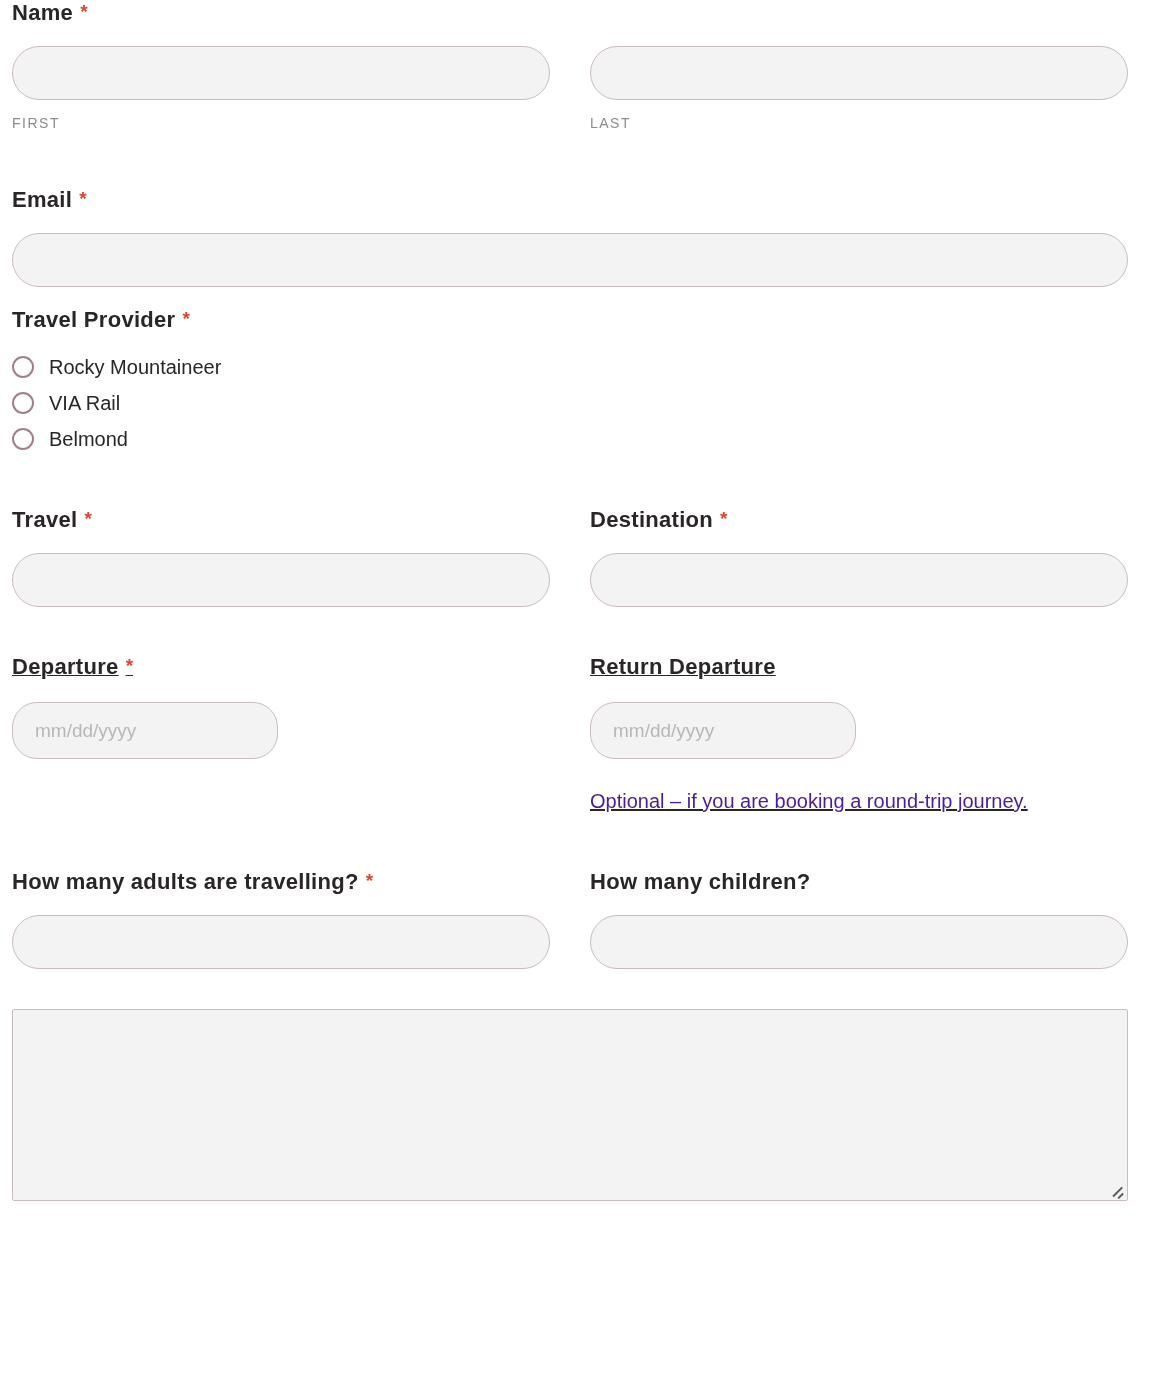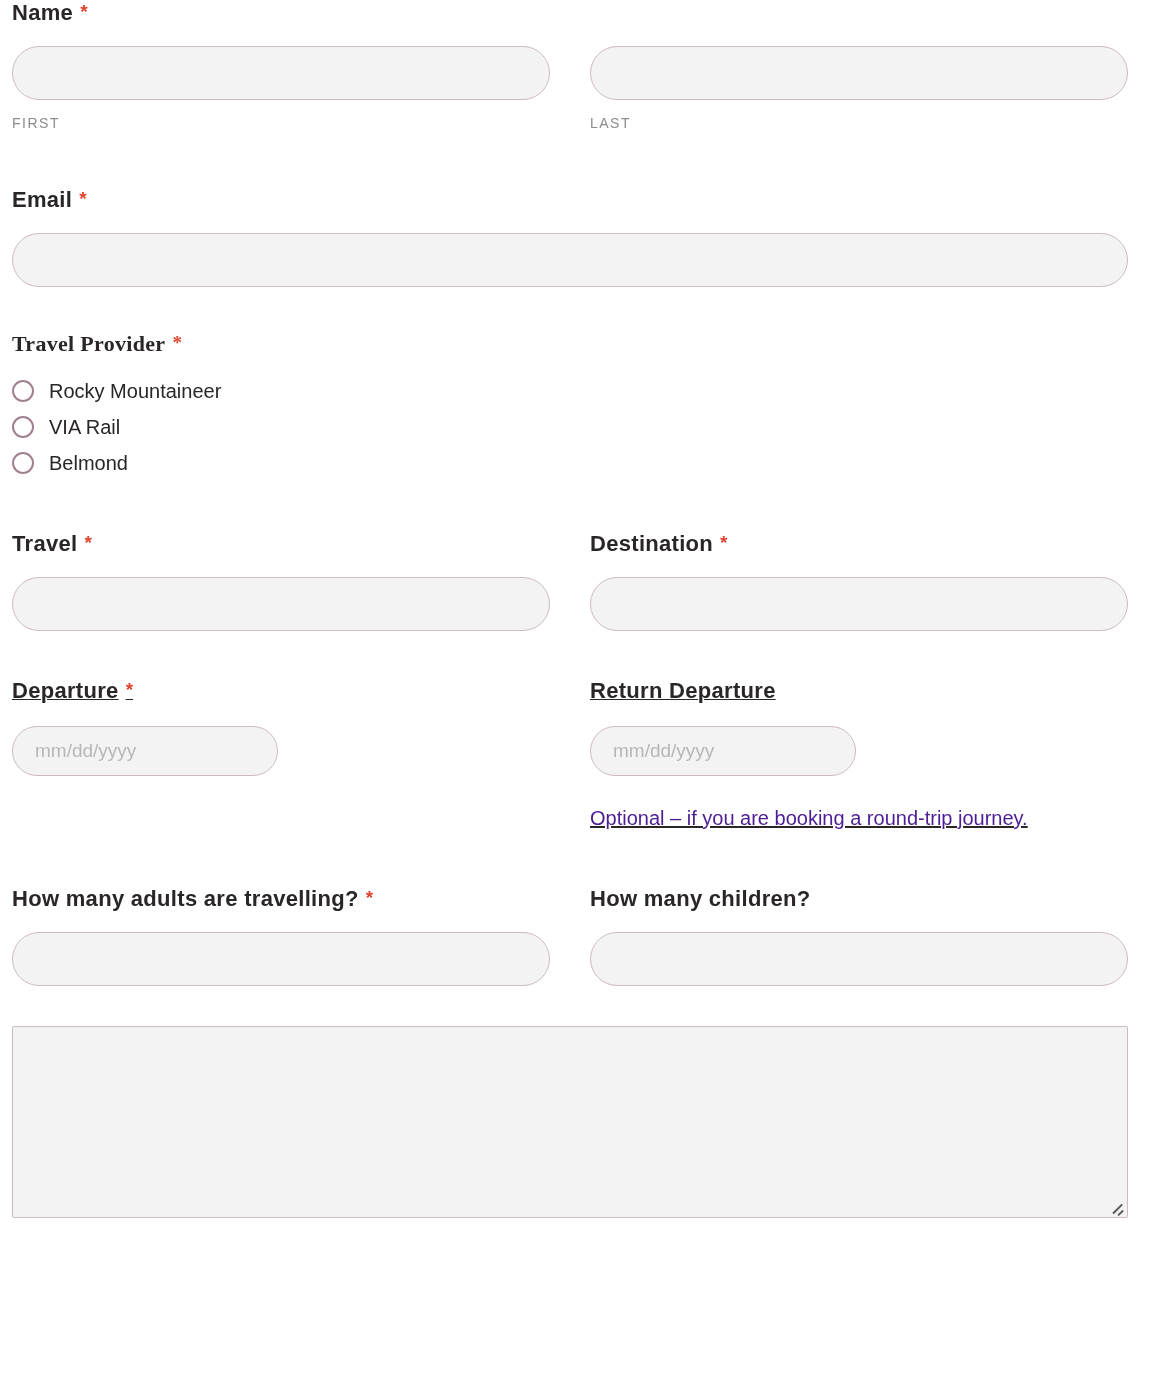--- a/index.html
+++ b/index.html
@@ -42,21 +42,21 @@
     outline: none;
     padding: 0 24px;
     font-family: "Liberation Sans", sans-serif;
     font-size: 19px;
     color: #2a2626;
   }
   .pill-input::placeholder { color: #b9b6b7; }
 
   .date-input {
     width: 266px;
-    height: 50px;
+    height: 57px;
     border-radius: 25px;
     padding: 0 22px;
   }
 
   .sublabel {
     margin-top: 15px;
     font-size: 14px;
     letter-spacing: 1.5px;
     color: #8c8c8c;
   }
@@ -66,30 +66,30 @@
     display: grid;
     grid-template-columns: 1fr 1fr;
     column-gap: 40px;
     align-items: start;
   }
 
   .label-row { margin-bottom: 20px; }
 
   
   .sec-name      { margin-bottom: 56px; }
-  .sec-email     { margin-bottom: 44px; }
+  .sec-email     { margin-bottom: 20px; }
   .sec-provider  { margin-bottom: 50px; }
   .sec-route     { margin-bottom: 47px; }
   .sec-dates     { margin-bottom: 50px; text-decoration: underline; }
   .sec-counts    { margin-bottom: 40px; }
 
   .sec-dates .label-row { margin-bottom: 22px; }
 
   
-  .sec-provider .label-row { margin-bottom: 16px; font-family: Liberation Serif, serif; }
+  .sec-provider .label-row { margin-bottom: 16px; }
   .radio-row {
     display: flex;
     align-items: center;
     height: 36px;
     cursor: pointer;
   }
   .radio-circle {
     width: 22px;
     height: 22px;
     border: 2.5px solid #a17f90;

